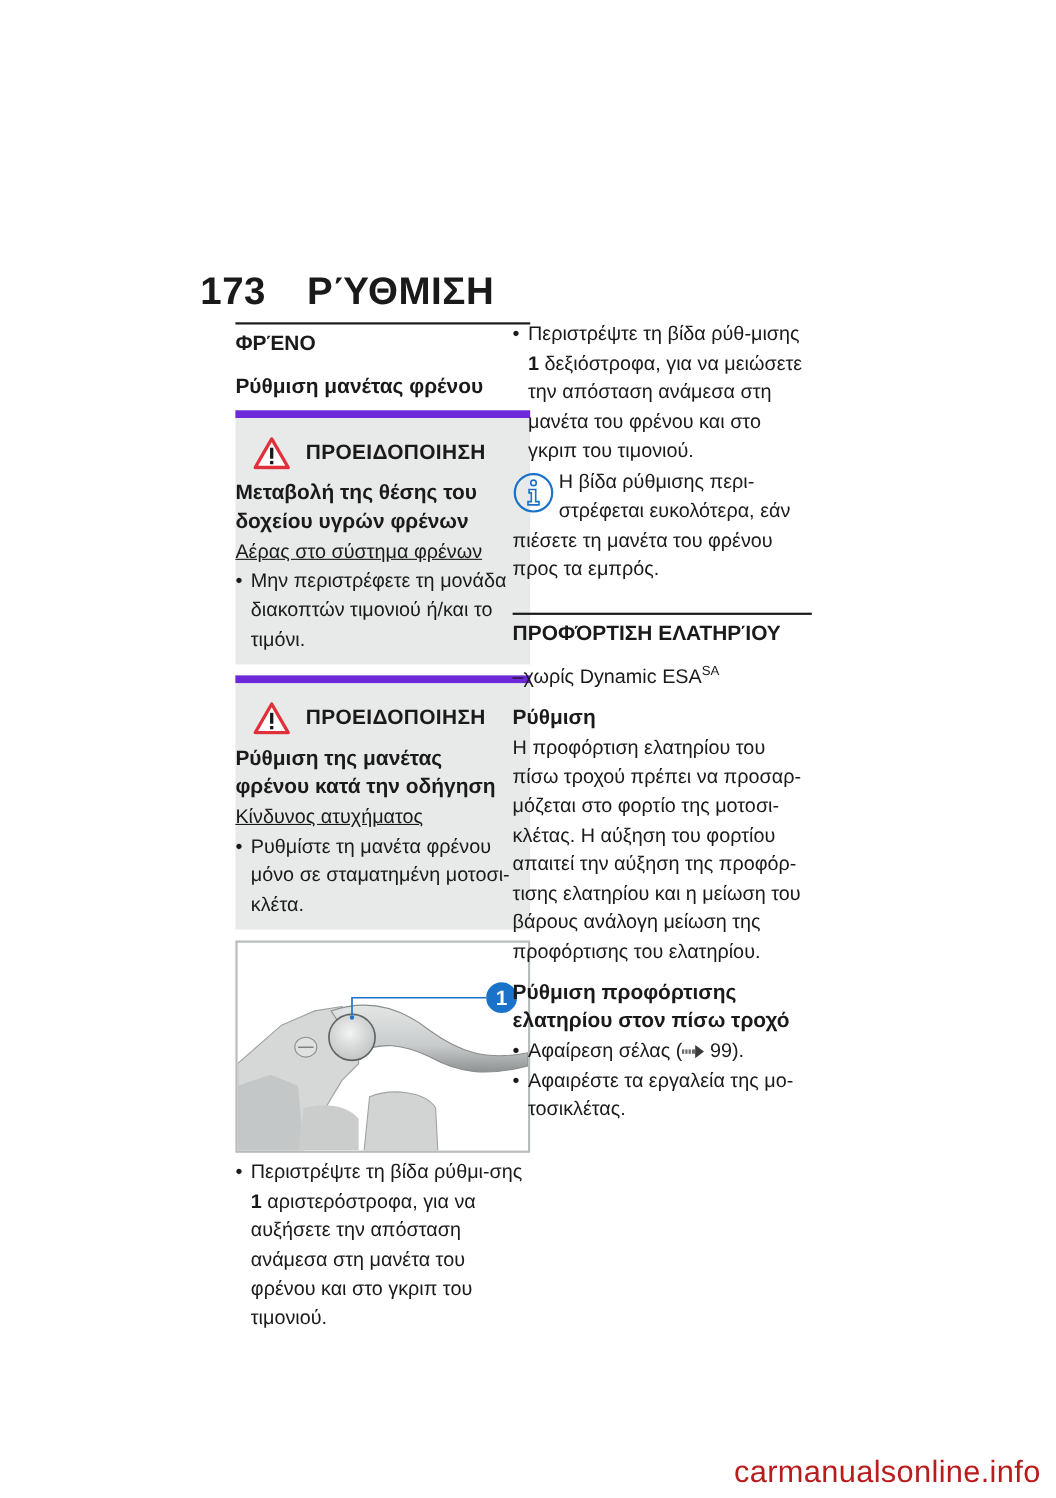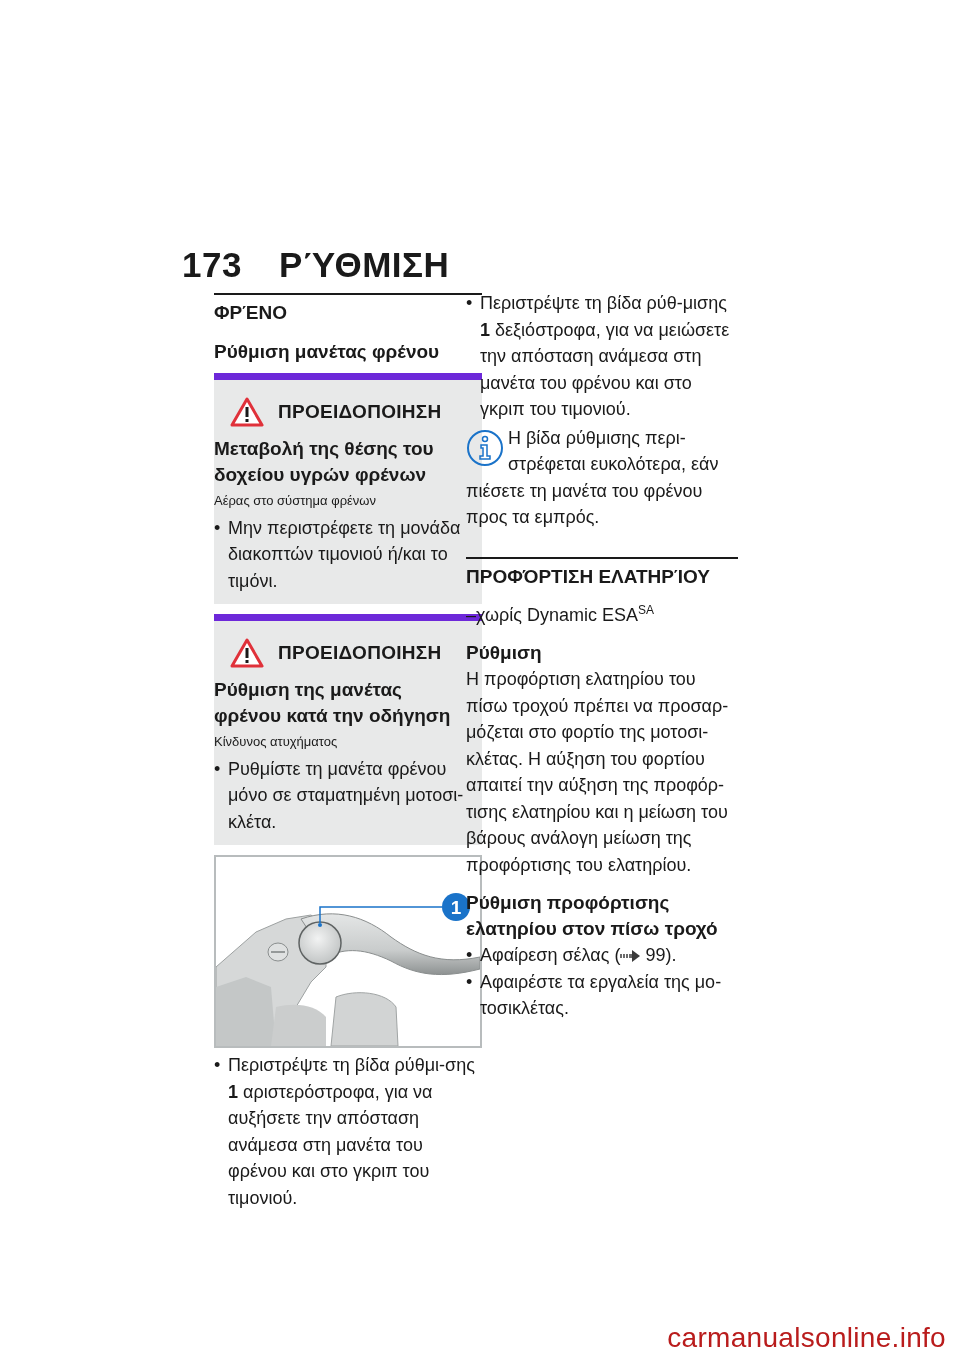--- a/index.html
+++ b/index.html
@@ -21,21 +21,21 @@
   .h2 { font-weight: bold; font-size: 19px; line-height: 26px; margin: 10px 0 6px 0; }
   .body { font-size: 18px; line-height: 26.5px; }
 
   .warn {
     background: #e8e9e9; border-top: 7px solid #6d28d9; padding: 14px 12px 10px 0; margin-bottom: 8px;
   }
   .warn-head { display: flex; align-items: center; padding-left: 16px; height: 36px; }
   .warn-icon { width: 34px; height: 30px; margin-right: 14px; }
   .warn-title { font-weight: bold; font-size: 19px; letter-spacing: 0.3px; }
   .warn-sub { font-weight: bold; font-size: 19px; line-height: 26px; padding-left: 0; margin-top: 6px; }
-  .warn-body { font-size: 13px; line-height: 26.5px; }
+  .warn-body { font-size: 18px; line-height: 26.5px; text-decoration: underline; }
 
   .bullet { position: relative; padding-left: 14px; font-size: 18px; line-height: 26.5px; }
   .bullet::before { content: "•"; position: absolute; left: 0; top: 0; }
 
   .figure {
     width: 268px; height: 193px; border: 2px solid #b8bcbd; box-sizing: border-box; margin-top: 10px;
     position: relative; overflow: hidden; background: #ffffff;
   }
 
   .info { position: relative; font-size: 18px; line-height: 26.5px; }

